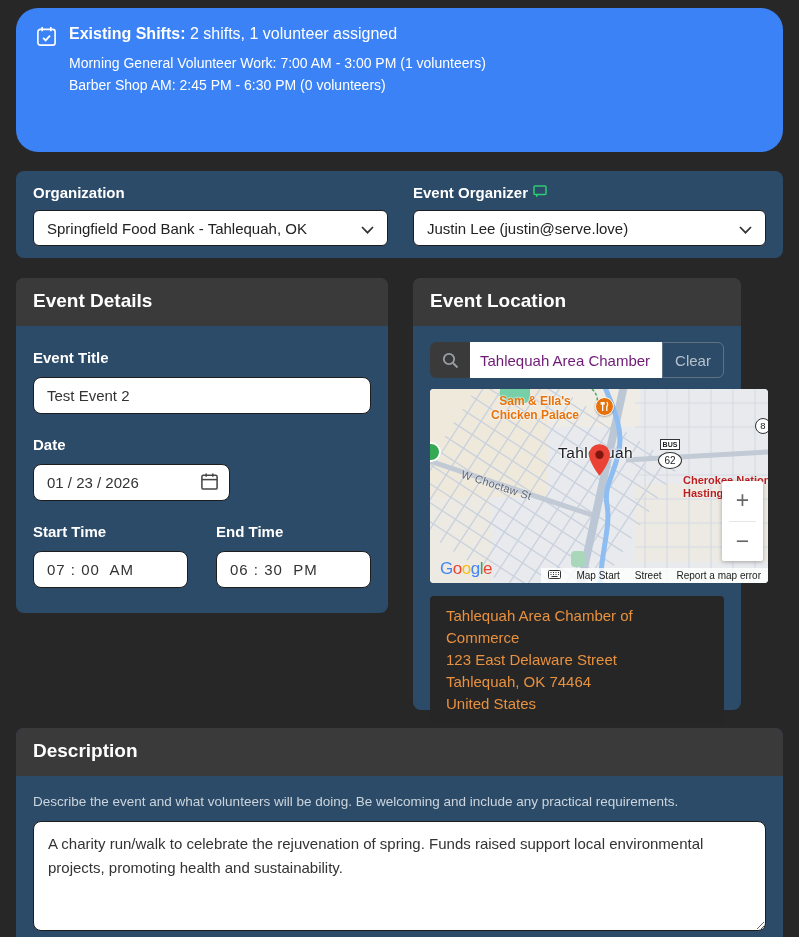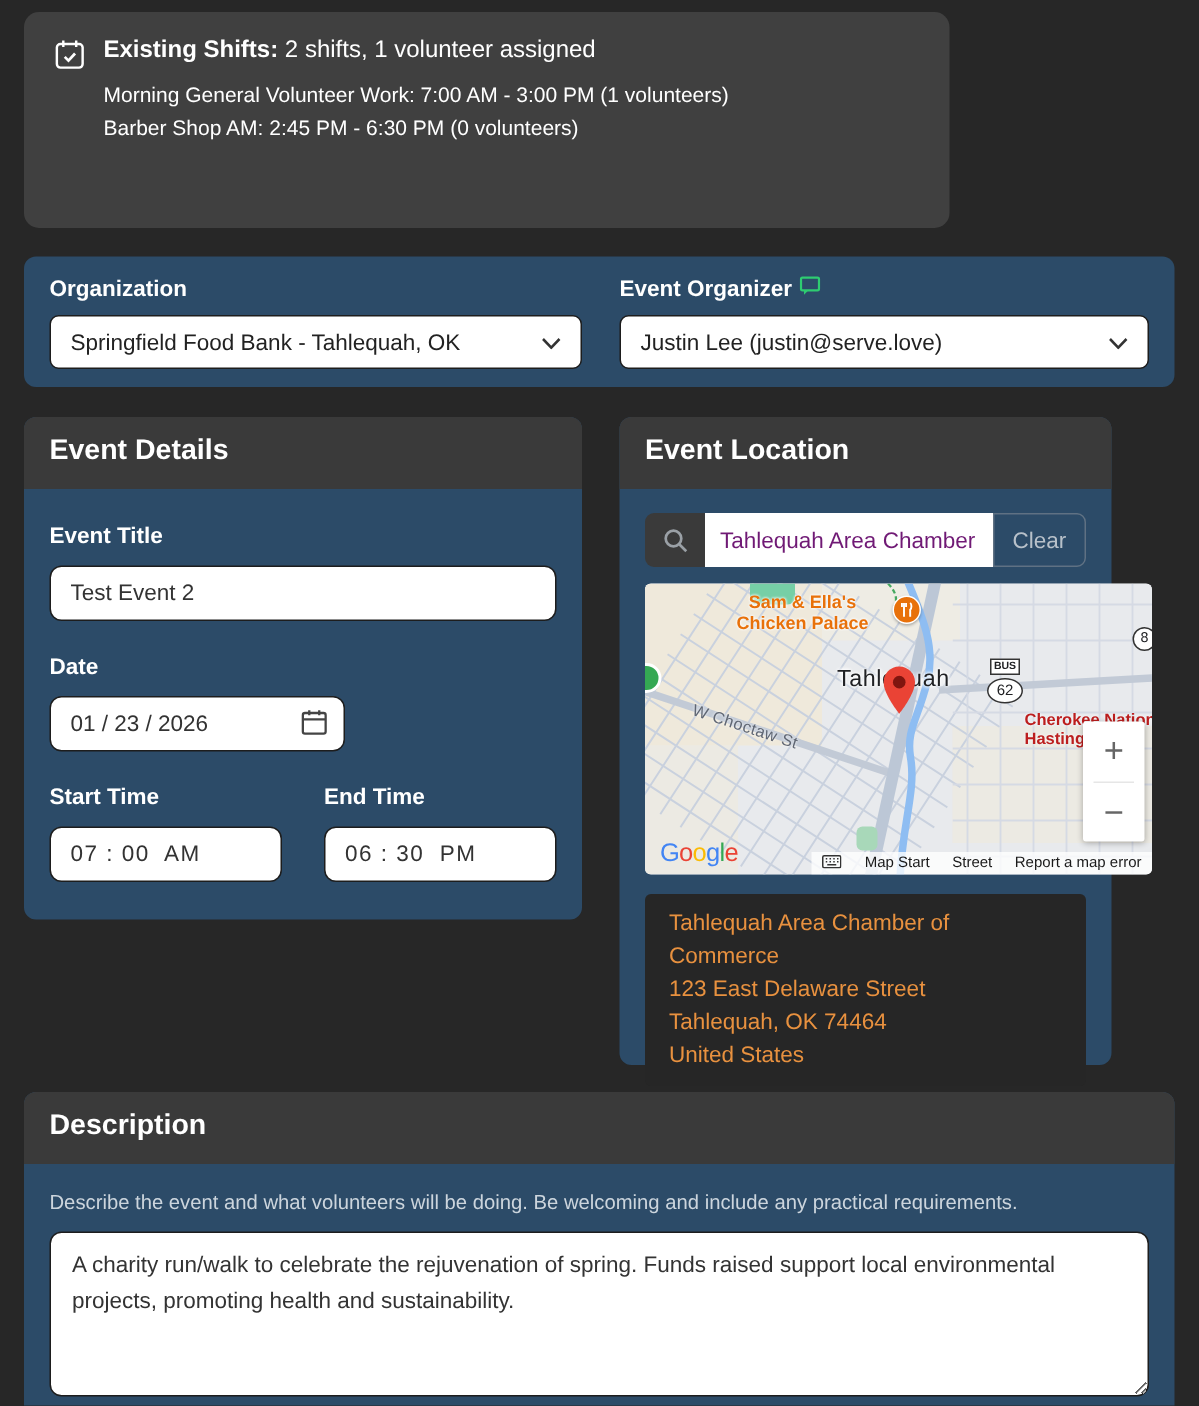--- a/index.html
+++ b/index.html
@@ -5,22 +5,22 @@
   * { box-sizing: border-box; margin: 0; padding: 0; }
   html, body { width: 799px; height: 937px; overflow: hidden; }
   body {
     position: relative;
     background: #272727;
     font-family: "Liberation Sans", sans-serif;
     color: #fff;
   }
   
   .banner {
-    position: absolute; left: 16px; top: 8px; width: 617px; height: 144px;
-    background: #404040; border-radius: 10px; padding: 17px 20px;
+    position: absolute; left: 16px; top: 8px; width: 767px; height: 144px;
+    background: #3b82f6; border-radius: 22px; padding: 17px 20px;
     display: flex; gap: 9px;
   }
   .banner .icon-col { flex: 0 0 24px; padding-top: 1px; }
   .banner-title { font-size: 16px; }
   .banner-title b { font-weight: 700; }
   .shift-line { font-size: 14px; line-height: 22px; }
   .shifts { margin-top: 9px; }
   .note { margin-top: 11px; font-size: 14px; line-height: 20px; color: rgba(255,255,255,.82); max-width: 700px; }
   .note b { color: #fff; }
   .warn-glyph { font-family: "DejaVu Sans", sans-serif; margin-right: 4px; color:#fff; }

